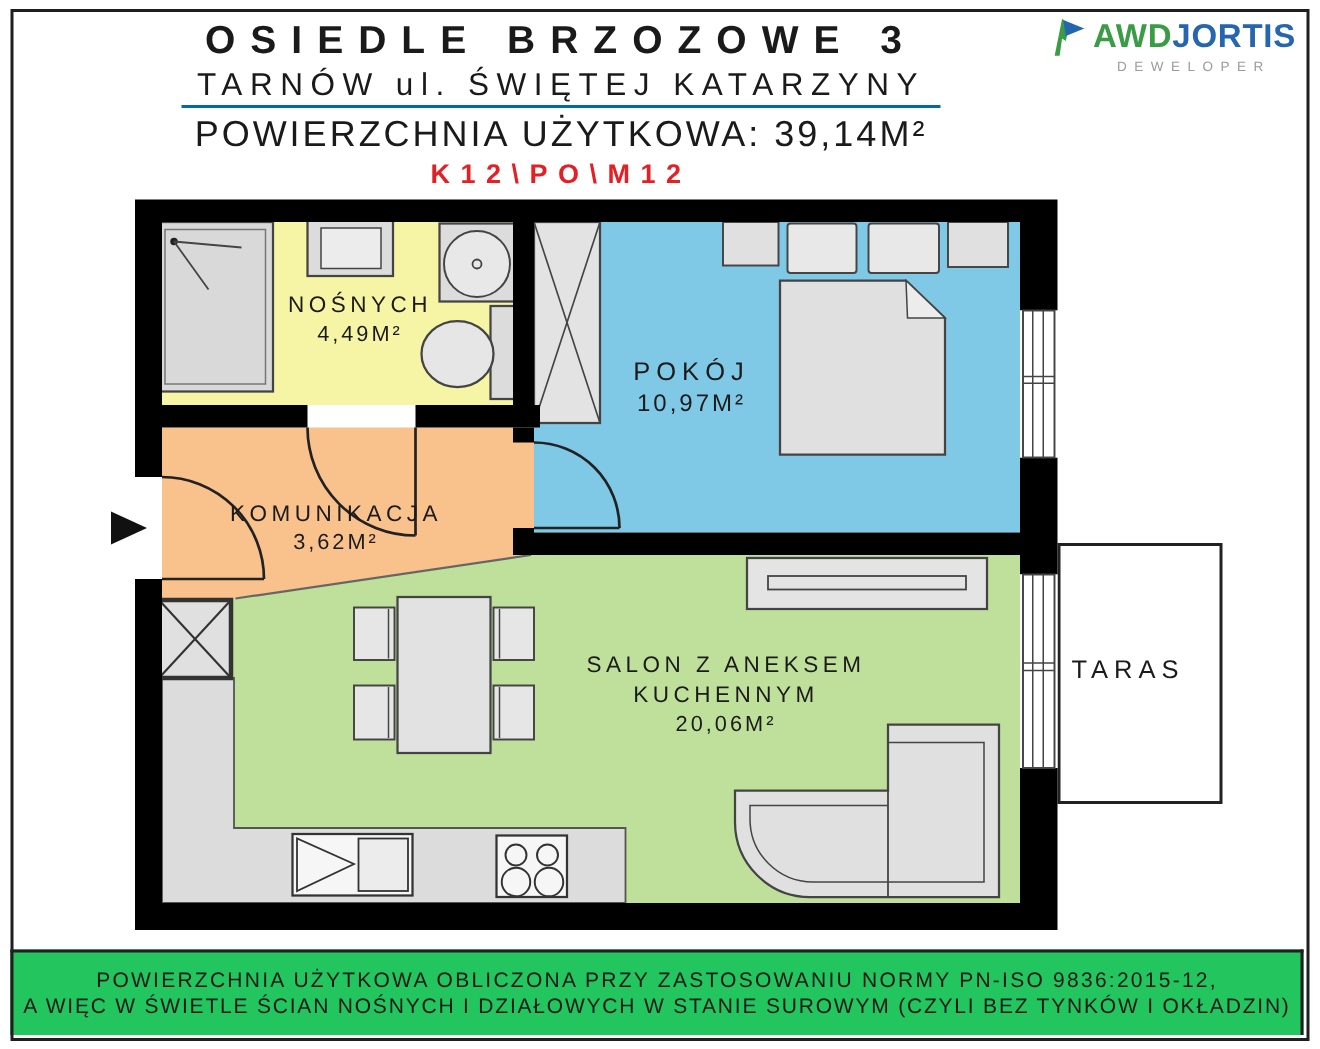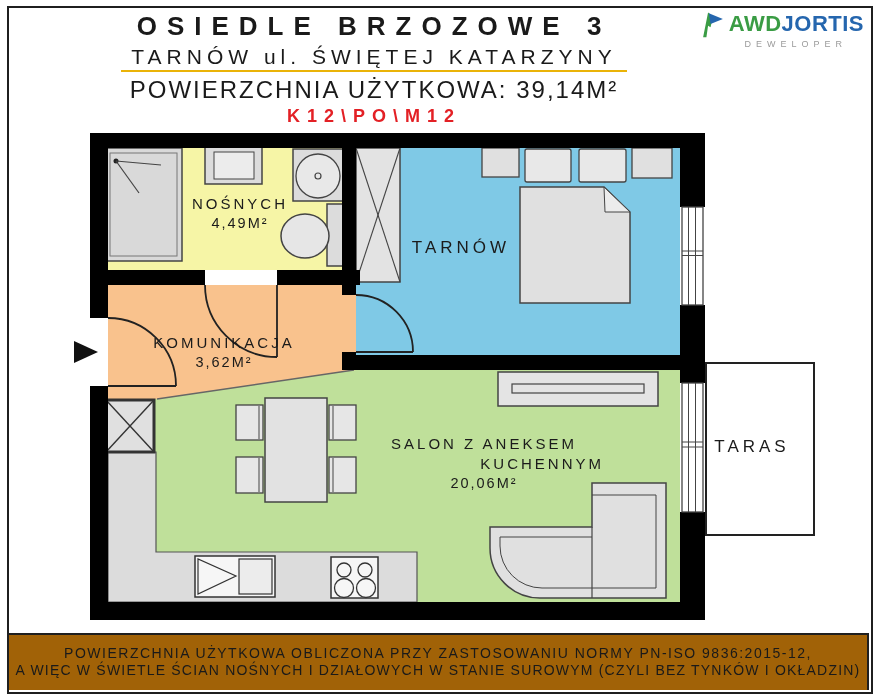--- a/index.html
+++ b/index.html
@@ -4,38 +4,38 @@
 <style>
   html,body{margin:0;padding:0;background:#fff;}
   .page{position:relative;width:880px;height:699px;background:#fff;overflow:hidden;
         font-family:"Liberation Sans", sans-serif;color:#1a1a1a;}
   .frame{position:absolute;left:7px;top:6px;width:862px;height:684px;border:2px solid #1f1f1f;}
   
   .hdr{position:absolute;left:0;top:0;width:748px;text-align:center;z-index:3;}
   .hdr-title{margin-top:11px;font-size:26px;font-weight:bold;letter-spacing:10px;white-space:nowrap;}
   .hdr-sub{margin-top:3px;}
   .hdr-sub span{display:inline-block;font-size:21px;letter-spacing:5px;padding:0 10px 1px 10px;
-        border-bottom:2px solid #eab308;white-space:nowrap;}
+        border-bottom:2px solid #0369a1;white-space:nowrap;}
   .hdr-area{margin-top:4px;font-size:24px;letter-spacing:2px;white-space:nowrap;}
   .hdr-code{margin-top:2px;font-size:18px;font-weight:bold;letter-spacing:7px;}
   
   .logo{position:absolute;right:16px;top:10px;z-index:4;text-align:center;}
   .logo-row{display:flex;align-items:center;gap:3px;}
   .logo-txt{font-size:22px;font-weight:bold;letter-spacing:0.5px;}
   .lg-green{color:#3a9c44;} .lg-blue{color:#2566ae;}
   .logo-tag{font-size:9px;letter-spacing:5px;color:#9b9b9b;margin-top:1px;margin-left:28px;}
   
   svg.plan{position:absolute;left:0;top:0;z-index:1;}
   .room-label{position:absolute;z-index:2;text-align:center;color:#1b1b1b;}
   .room-label .nm{font-size:15px;letter-spacing:3px;white-space:nowrap;}
   .room-label .nm-big{font-size:17px;letter-spacing:4px;white-space:nowrap;}
   .room-label .area{font-size:14.5px;letter-spacing:2px;margin-top:3px;white-space:nowrap;}
   
   .footer{position:absolute;left:7px;top:633px;width:862px;height:57px;border:2px solid #1f1f1f;
-          border-bottom:none;box-sizing:border-box;text-align:center;z-index:3;background:#a16207;}
+          border-bottom:none;box-sizing:border-box;text-align:center;z-index:3;background:#22c55e;}
   .footer .f1{margin-top:10px;font-size:14px;letter-spacing:1.5px;white-space:nowrap;}
   .footer .f2{margin-top:1px;font-size:14px;letter-spacing:1.2px;white-space:nowrap;}
 </style>
 </head>
 <body>
 
 <div class="page">
   <div class="frame"></div>
 
   <div class="hdr">
@@ -196,29 +196,30 @@
       </g>
     </g>
     <polygon points="74,341 74,363 98,352" fill="#111"></polygon>
   </svg>
 
   <div class="room-label" style="left:140px;top:195px;width:200px;">
     <div class="nm">NOŚNYCH</div>
     <div class="area">4,49M²</div>
   </div>
   <div class="room-label" style="left:361px;top:238px;width:200px;">
-    <div class="nm-big">TARNÓW</div>
+    <div class="nm-big">POKÓJ</div>
+    <div class="area" style="font-size:16px;">10,97M²</div>
   </div>
   <div class="room-label" style="left:124px;top:334px;width:200px;">
     <div class="nm">KOMUNIKACJA</div>
     <div class="area">3,62M²</div>
   </div>
   <div class="room-label" style="left:364px;top:435px;width:240px;">
     <div class="nm">SALON Z ANEKSEM</div>
-    <div class="nm" style="margin-top:3px;text-align:right;">KUCHENNYM</div>
+    <div class="nm" style="margin-top:3px;">KUCHENNYM</div>
     <div class="area">20,06M²</div>
   </div>
   <div class="room-label" style="left:692px;top:437px;width:120px;">
     <div class="nm-big">TARAS</div>
   </div>
 
   <div class="footer">
     <div class="f1">POWIERZCHNIA UŻYTKOWA OBLICZONA PRZY ZASTOSOWANIU NORMY PN-ISO 9836:2015-12,</div>
     <div class="f2">A WIĘC W ŚWIETLE ŚCIAN NOŚNYCH I DZIAŁOWYCH W STANIE SUROWYM (CZYLI BEZ TYNKÓW I OKŁADZIN)</div>
   </div>

